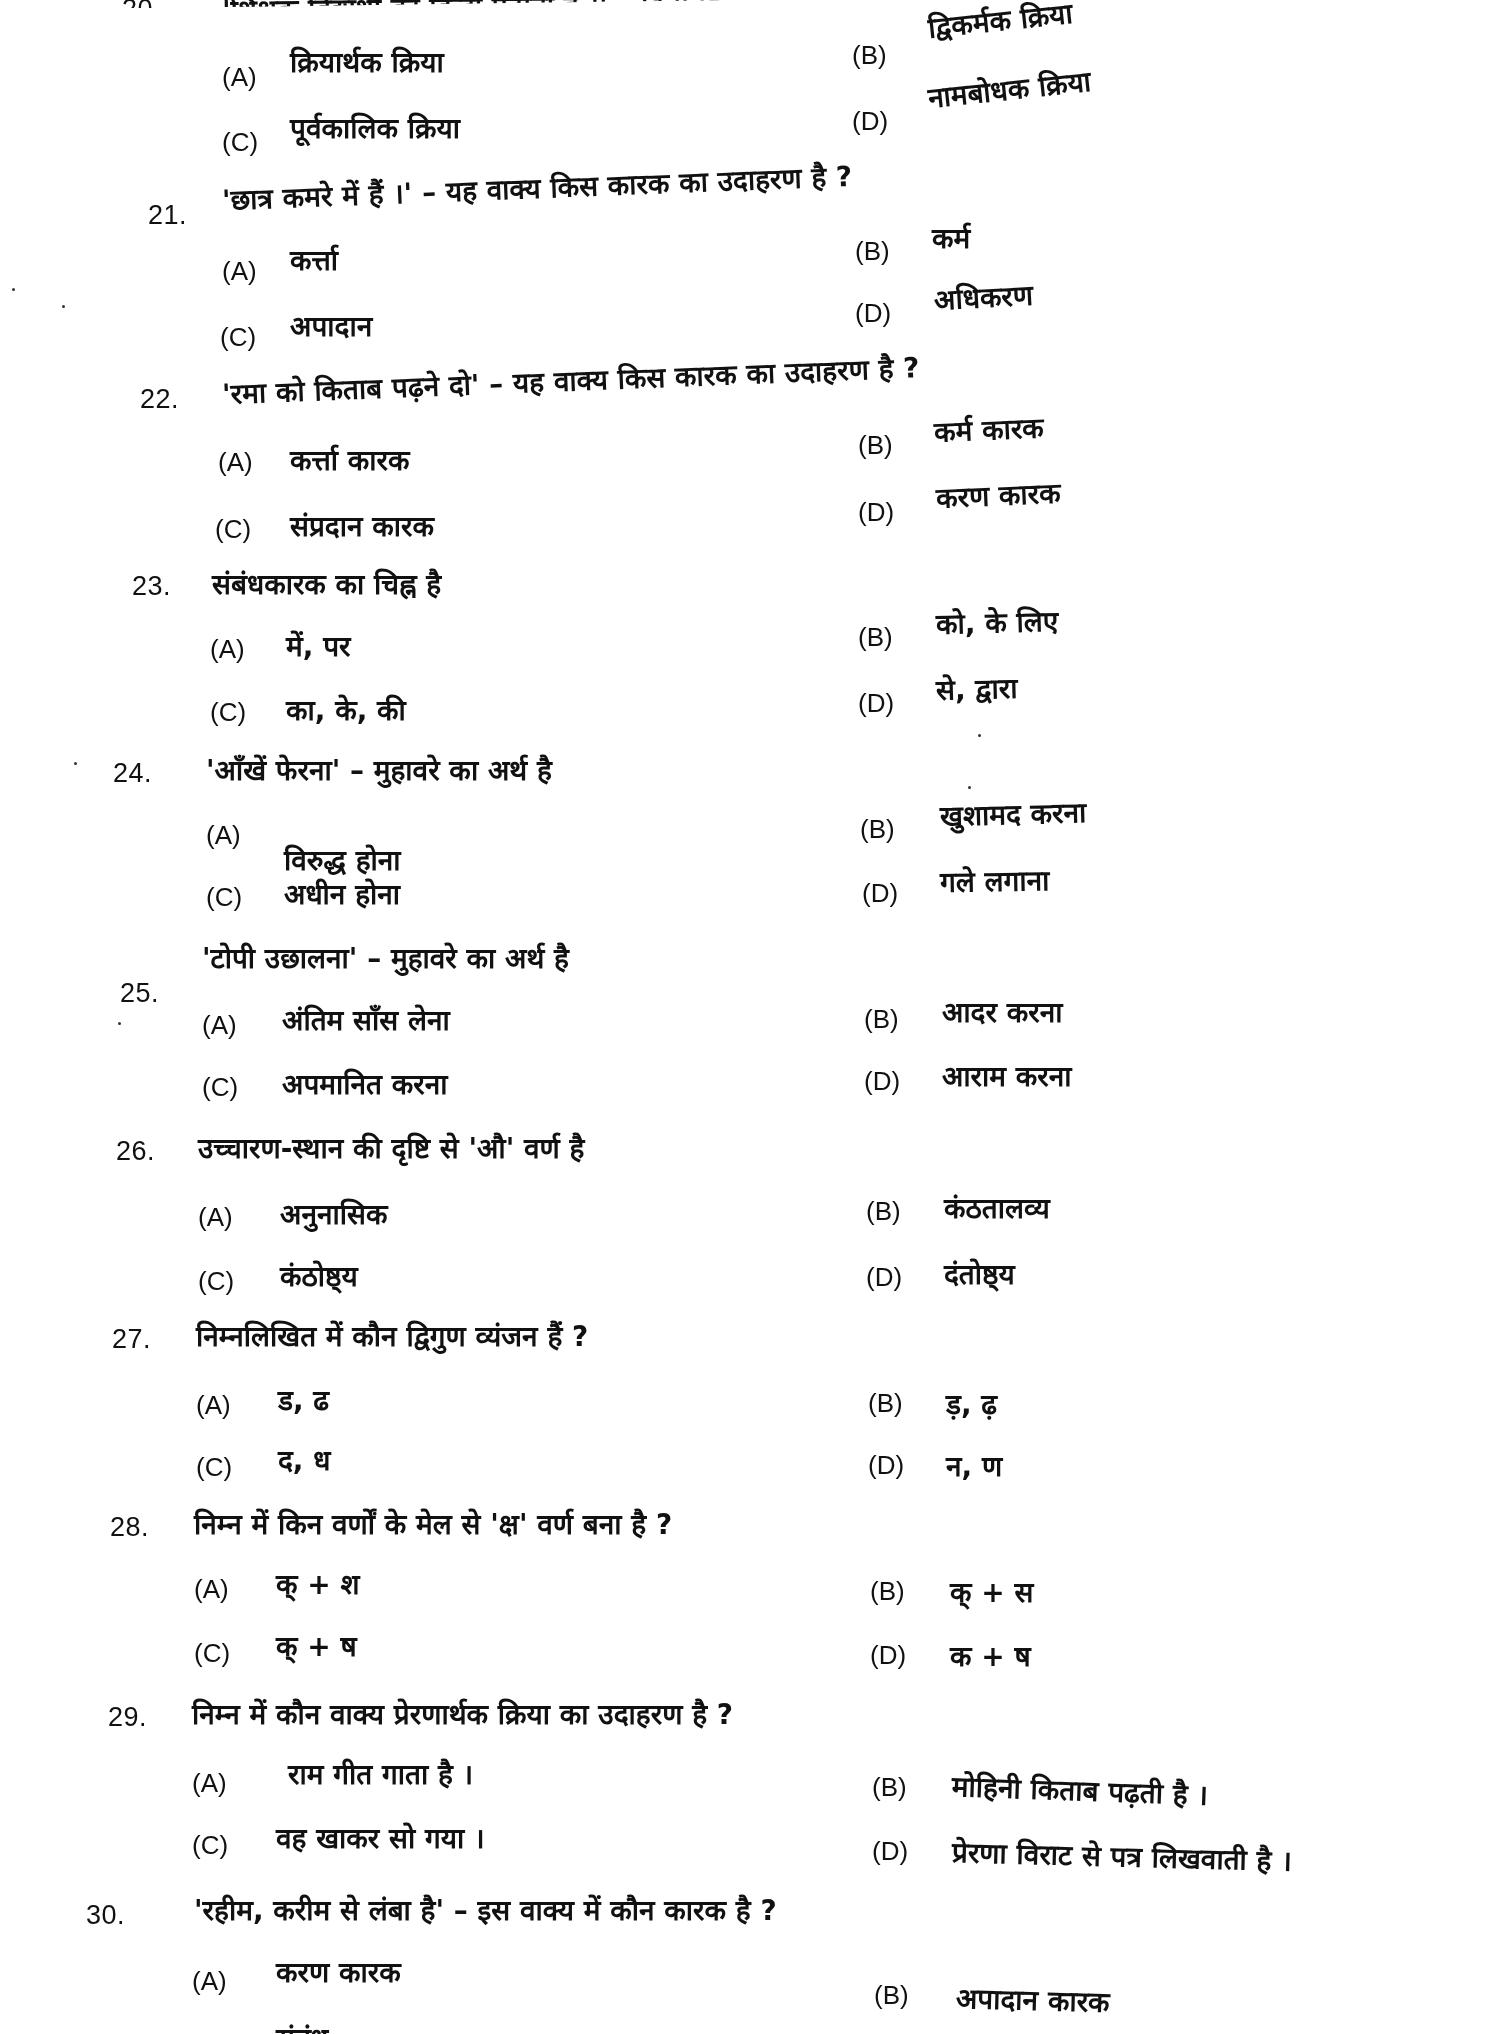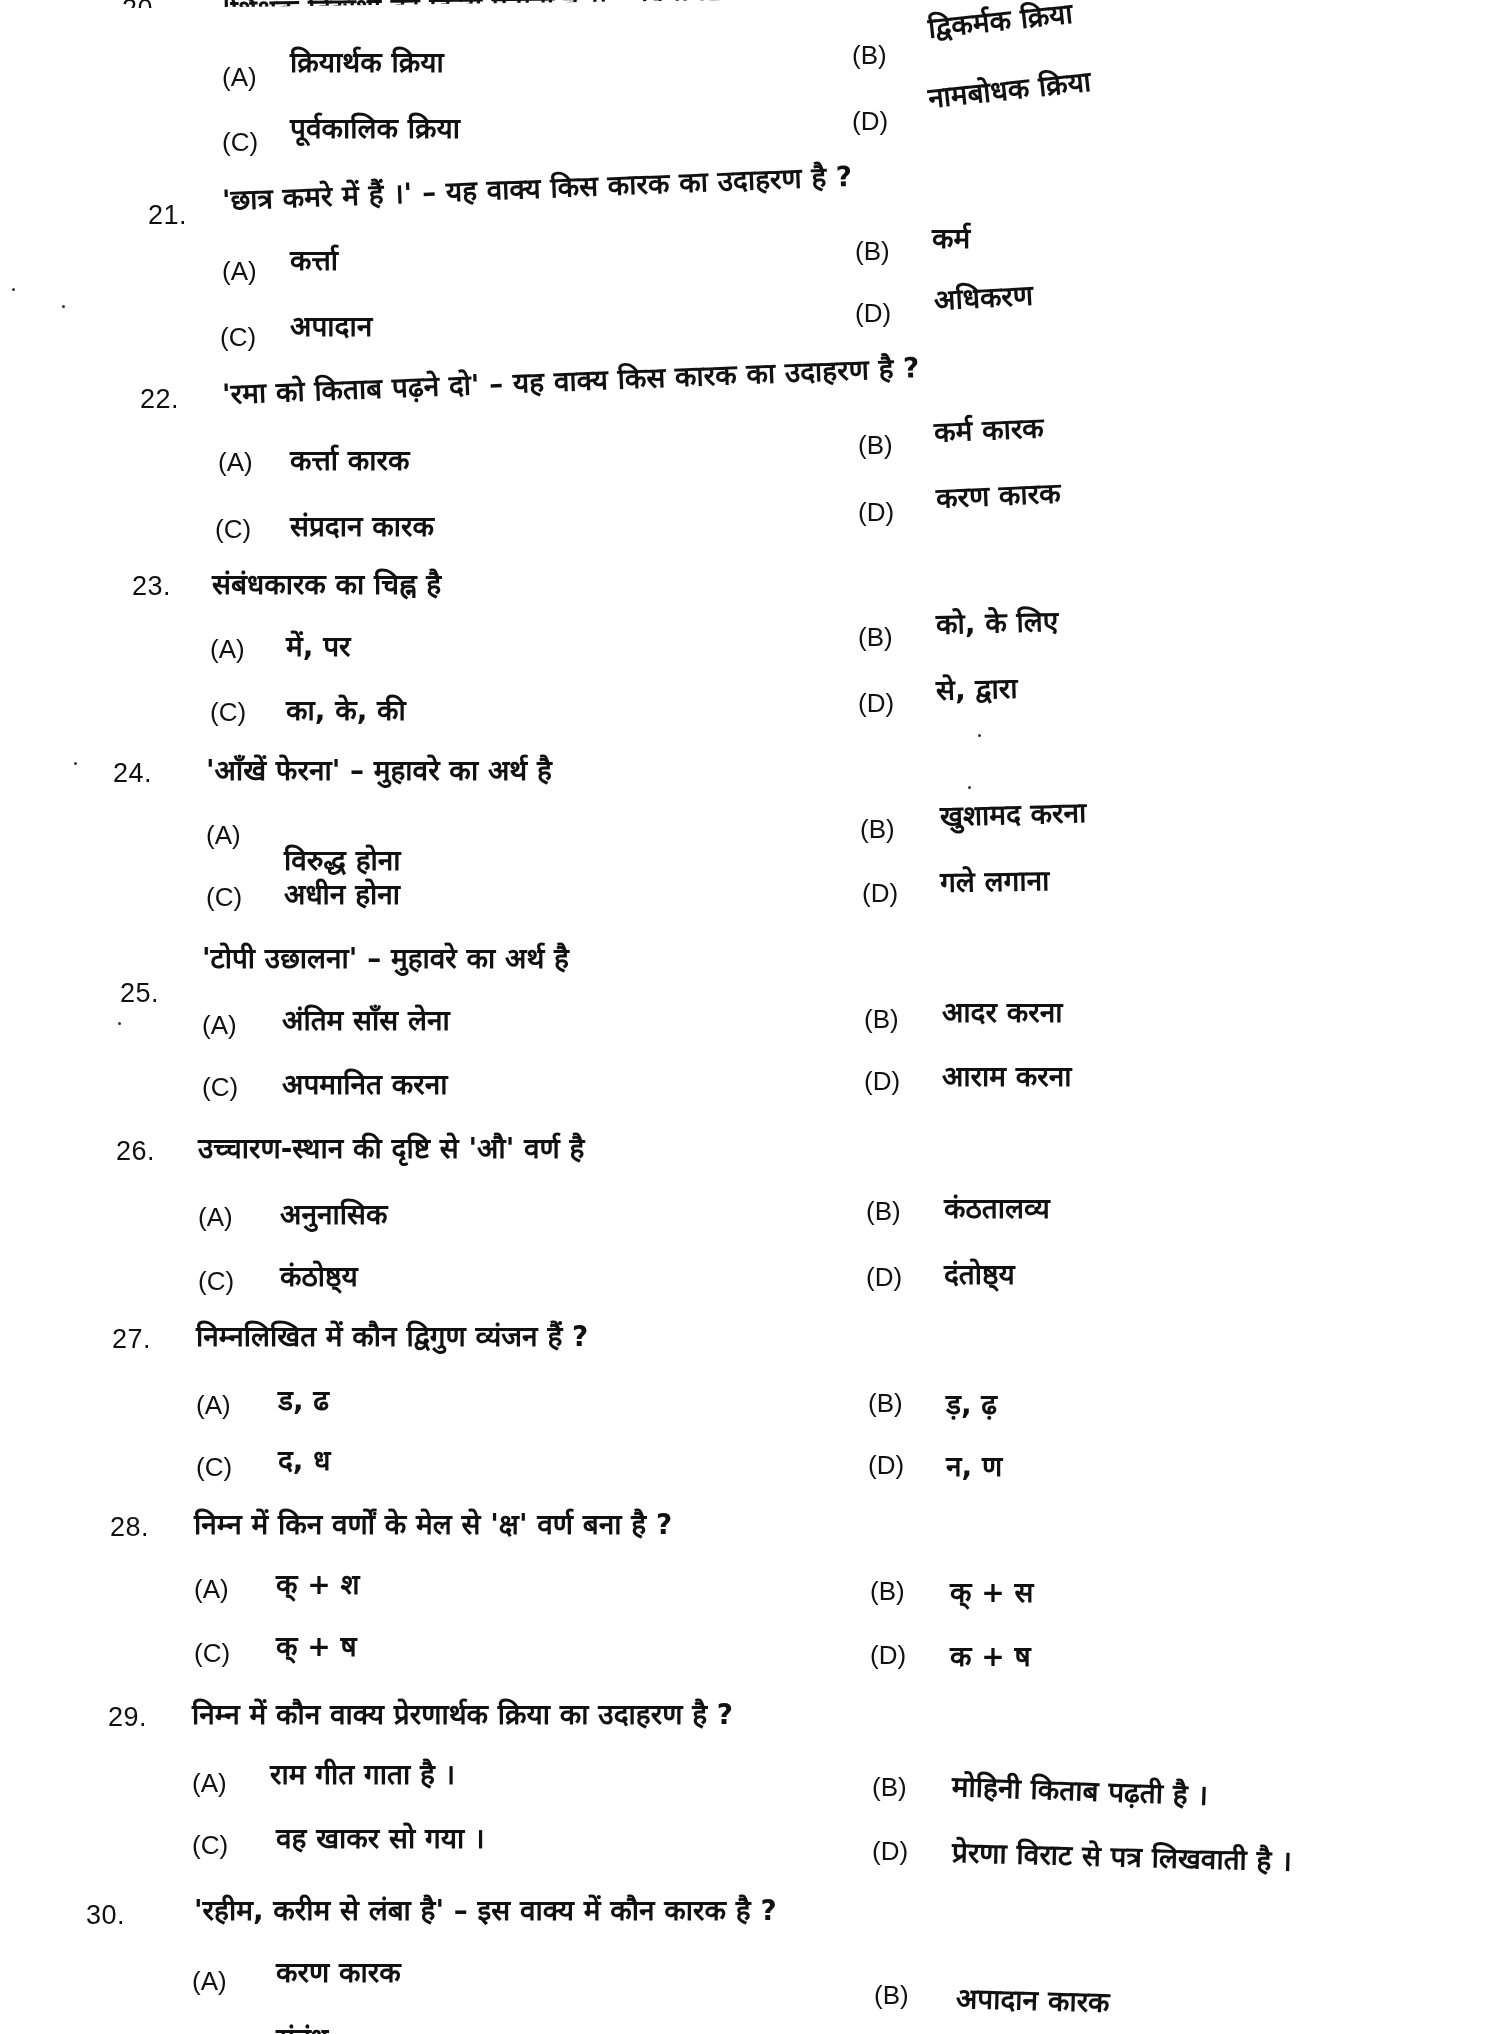--- a/index.html
+++ b/index.html
@@ -148,21 +148,21 @@
     <span class="opt-label" style="left:194px; top:1638px;">(C)</span>
     <span class="opt-text" style="left:276px; top:1626px;">क् + ष</span>
     <span class="opt-label" style="left:870px; top:1640px;">(D)</span>
     <span class="opt-text" style="left:950px; top:1636px;">क + ष</span>
   </div>
 
   <div>
     <span class="q-num" style="left:108px; top:1702px;">29.</span>
     <span class="q-text" style="left:192px; top:1694px;">निम्न में कौन वाक्य प्रेरणार्थक क्रिया का उदाहरण है ?</span>
     <span class="opt-label" style="left:192px; top:1768px;">(A)</span>
-    <span class="opt-text" style="left:270px; top:1754px;text-align:right;">राम गीत गाता है ।</span>
+    <span class="opt-text" style="left:288px; top:1754px;text-align:right;">राम गीत गाता है ।</span>
     <span class="opt-label" style="left:872px; top:1772px;">(B)</span>
     <span class="opt-text" style="left:952px; top:1766px; transform:rotate(2deg);">मोहिनी किताब पढ़ती है ।</span>
     <span class="opt-label" style="left:192px; top:1830px;">(C)</span>
     <span class="opt-text" style="left:276px; top:1818px;">वह खाकर सो गया ।</span>
     <span class="opt-label" style="left:872px; top:1836px;">(D)</span>
     <span class="opt-text" style="left:952px; top:1832px; transform:rotate(1.5deg);">प्रेरणा विराट से पत्र लिखवाती है ।</span>
   </div>
 
   <div>
     <span class="q-num" style="left:86px; top:1900px;">30.</span>

